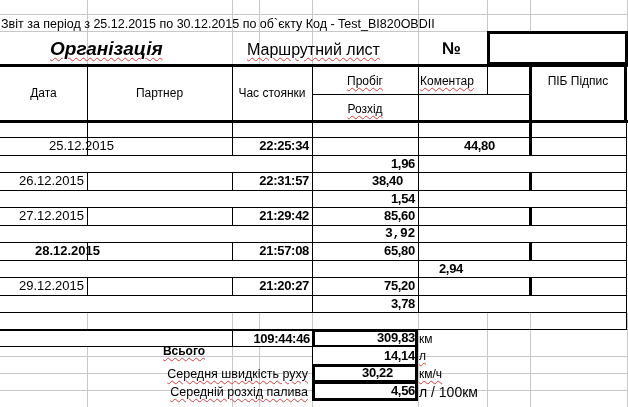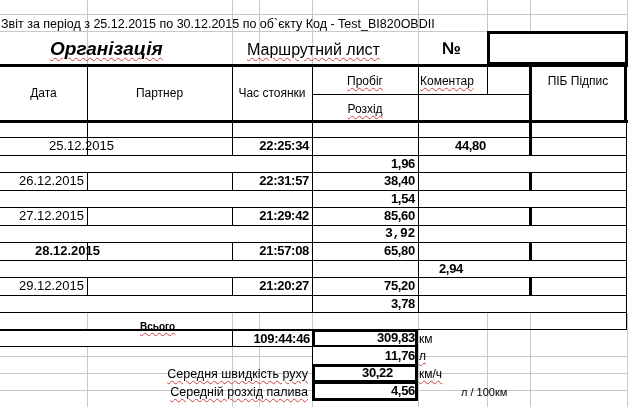--- a/index.html
+++ b/index.html
@@ -98,28 +98,28 @@
 <div class="bl" style="left:232px;top:277px;width:1px;height:18px;"></div>
 <div class="bl" style="left:529px;top:277px;width:3px;height:18px;"></div>
 
 <div class="bl" style="left:87px;top:123px;width:1px;height:14px;"></div>
 <div class="bl" style="left:232px;top:123px;width:1px;height:14px;"></div>
 <div class="bl" style="left:529px;top:123px;width:3px;height:14px;"></div>
 
 <div>
   <div class="t r" style="left:0;width:84px;top:139px;font-size:13px;padding-left:30px;">25.12.2015</div>
   <div class="t r num" style="left:232px;width:77px;top:139px;">22:25:34</div>
-  <div class="t r num" style="left:312px;width:126px;top:139px;padding-left:48px;">44,80</div>
+  <div class="t r num" style="left:321px;width:126px;top:139px;padding-left:48px;">44,80</div>
   <div class="t r num" style="left:312px;width:103px;top:157px;">1,96</div>
 </div>
 
 <div>
   <div class="t r" style="left:0;width:84px;top:174px;font-size:13px;">26.12.2015</div>
   <div class="t r num" style="left:232px;width:77px;top:174px;">22:31:57</div>
-  <div class="t r num" style="left:312px;width:103px;top:174px;">38,40</div>
+  <div class="t r num" style="left:300px;width:103px;top:174px;">38,40</div>
   <div class="t r num" style="left:312px;width:103px;top:192px;">1,54</div>
 </div>
 
 <div>
   <div class="t r" style="left:0;width:84px;top:209px;font-size:13px;">27.12.2015</div>
   <div class="t r num" style="left:232px;width:77px;top:209px;">21:29:42</div>
   <div class="t r num" style="left:312px;width:103px;top:209px;">85,60</div>
   <div class="t r num" style="left:312px;width:103px;top:227px;font-family:Liberation Mono, monospace;">3,92</div>
 </div>
 
@@ -132,32 +132,32 @@
 
 <div>
   <div class="t r" style="left:0;width:84px;top:279px;font-size:13px;">29.12.2015</div>
   <div class="t r num" style="left:232px;width:77px;top:279px;">21:20:27</div>
   <div class="t r num" style="left:312px;width:103px;top:279px;">75,20</div>
   <div class="t r num" style="left:312px;width:103px;top:297px;">3,78</div>
 </div>
 
 <div class="abs" style="left:0;top:330px;width:312px;height:17px;border-top:1px solid #000;border-bottom:1px solid #000;background:#fff;"></div>
 <div class="bl" style="left:232px;top:330px;width:1px;height:17px;"></div>
-<div class="t b" style="left:140px;width:88px;top:320px;text-align:left;font-size:10px;"><span class="u" style="text-decoration-line:underline;">Всього</span></div>
+<div class="t b" style="left:140px;width:88px;top:344px;text-align:center;font-size:12px;"><span class="u" style="text-decoration-line:underline;">Всього</span></div>
 <div class="t r num" style="left:232px;width:78px;top:332px;">109:44:46</div>
 
 <div class="abs" style="left:312px;top:329px;width:106px;height:19px;border:3px solid #000;background:#fff;"></div>
 <div class="t r num" style="left:312px;width:103px;top:331px;">309,83</div>
 <div class="t" style="left:419px;top:332px;">км</div>
 
 <div class="abs" style="left:312px;top:347px;width:106px;height:18px;border-right:3px solid #000;border-left:1px solid #000;background:#fff;"></div>
-<div class="t r num" style="left:312px;width:103px;top:349px;">11,76</div>
+<div class="t r num" style="left:312px;width:103px;top:349px;">14,14</div>
 <div class="t" style="left:419px;top:349px;"><span class="u">л</span></div>
 
 <div class="t" style="left:100px;width:208px;top:367px;text-align:right;font-size:12.5px;"><span class="u">Середня швидкість руху</span></div>
 <div class="abs" style="left:312px;top:364px;width:106px;height:19px;border:3px solid #000;background:#fff;"></div>
 <div class="t r num" style="left:308px;width:85px;top:366px;">30,22</div>
 <div class="t" style="left:419px;top:367px;"><span class="u">км/ч</span></div>
 
 <div class="t" style="left:100px;width:208px;top:385px;text-align:right;font-size:12.5px;"><span class="u">Середній розхід палива</span></div>
 <div class="abs" style="left:312px;top:381px;width:106px;height:20px;border:3px solid #000;background:#fff;"></div>
 <div class="t r num" style="left:312px;width:103px;top:384px;">4,56</div>
-<div class="t" style="left:419px;top:385px;font-size:11px;margin-left:42px;">л / 100км</div>
+<div class="t" style="left:419px;top:385px;font-size:14px;">л / 100км</div>
 
 </body></html>

